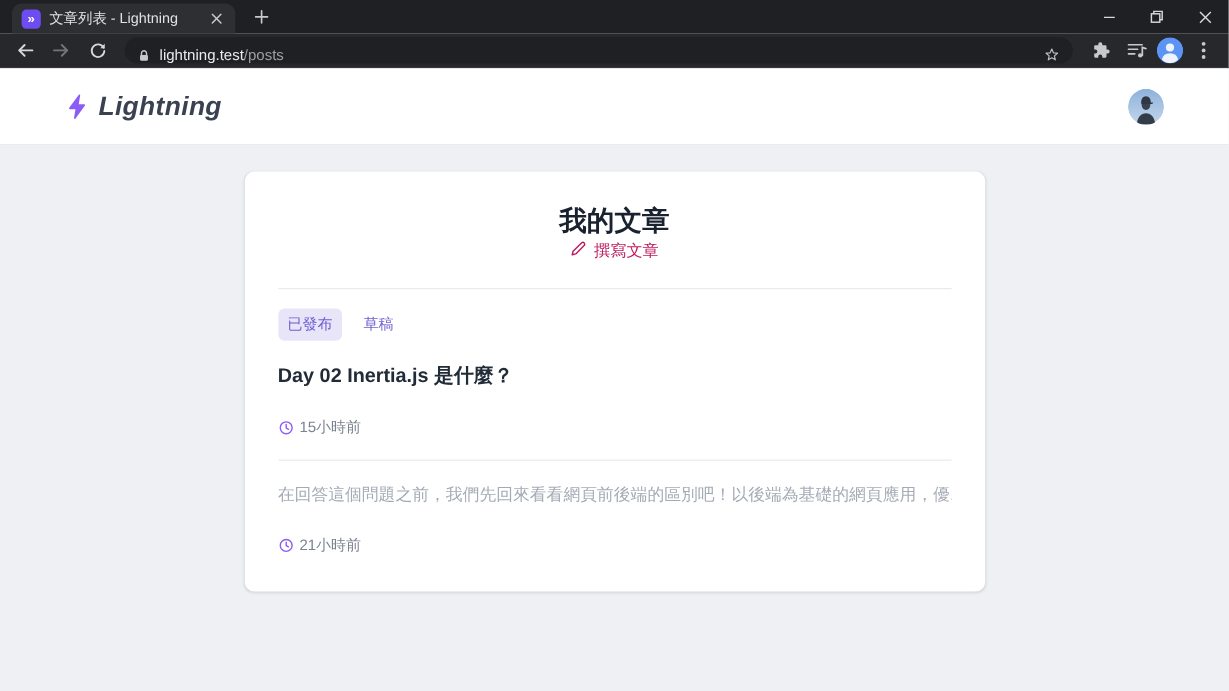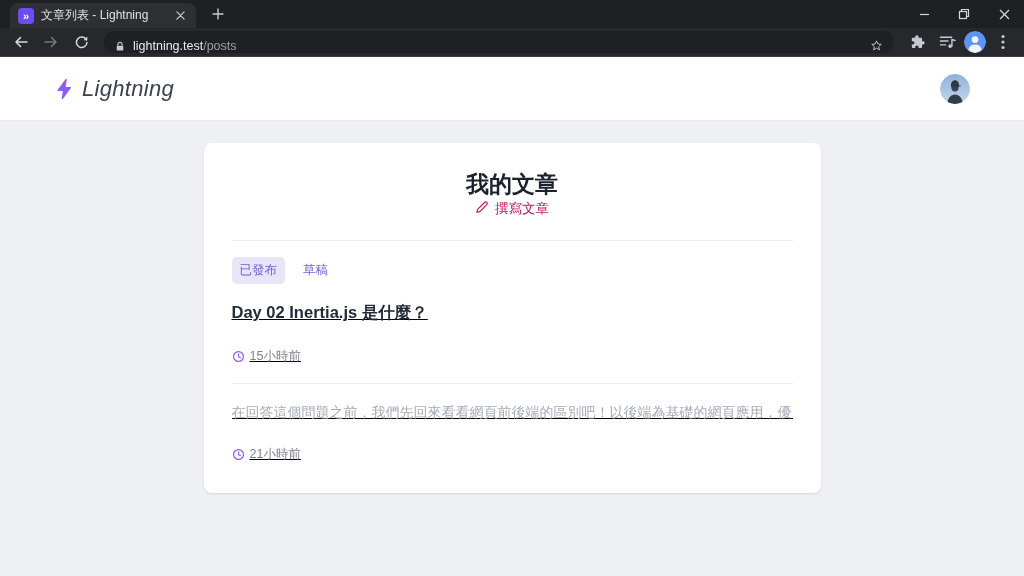--- a/index.html
+++ b/index.html
@@ -28,35 +28,35 @@
   .url { font-size:12.5px; color:#e8eaed; }
   .url .path { color:#9aa0a6; }
   .omni-star { margin-left:auto; }
   .chrome-avatar { width:22px; height:22px; border-radius:50%; overflow:hidden; flex:0 0 22px; }
 
   
   .page { height:519px; background:#eef0f3; }
   .site-header { height:64px; background:#fff; border-bottom:1px solid #e9eaee;
     display:flex; align-items:center; justify-content:space-between; padding:0 54px; }
   .brand { display:flex; align-items:center; gap:9px; }
-  .brand-name { font-size:22px; font-style:italic; font-weight:400; color:#3a4150; letter-spacing:.3px; }
+  .brand-name { font-size:22px; font-style:italic; font-weight:700; color:#3a4150; letter-spacing:.3px; }
   .user-avatar { width:30px; height:30px; border-radius:50%; overflow:hidden; }
 
   .content { height:455px; }
   .card { width:617px; margin:22px auto 0; background:#fff; border-radius:8px;
     box-shadow:0 1px 3px rgba(0,0,0,.07), 0 1px 2px rgba(0,0,0,.05); padding:26px 28px 30px; }
   .card-head { display:flex; align-items:center; justify-content:space-between;flex-direction:column; }
   .card-title { font-size:23px; font-weight:600; color:#1a2230; }
   .compose { display:flex; align-items:flex-start; gap:6px; font-size:13.5px; color:#be185d;
     text-decoration:none; cursor:pointer; }
   .rule { border:none; border-top:1px solid #e8eaee; margin-top:22px; }
   .tabs { margin-top:16px; display:flex; gap:10px; align-items:center;text-align:right; }
   .pill { font-size:12.5px; color:#6f61d2; padding:5px 8px; border-radius:5px; cursor:pointer; }
   .pill.active { background:#e9e5f9; }
-  .post { margin-top:18px; cursor:pointer;text-decoration:underline; }
+  .post { margin-top:18px; cursor:pointer; }
   .post-title { font-size:16.5px; font-weight:700; color:#222b38; }
   .post-excerpt { margin-top:9px; font-size:14px; color:#a5abb5; line-height:1.45;
     white-space:nowrap; overflow:hidden; }
   .post-meta { margin-top:24px; display:flex; align-items:center; gap:5px; font-size:12.5px; color:#7b8290; }
   .post-meta svg { color:#8b5cf6; }
   .post-rule { border:none; border-top:1px solid #e8eaee; margin:18px 0 0; }
 </style>
 </head>
 <body>
 

